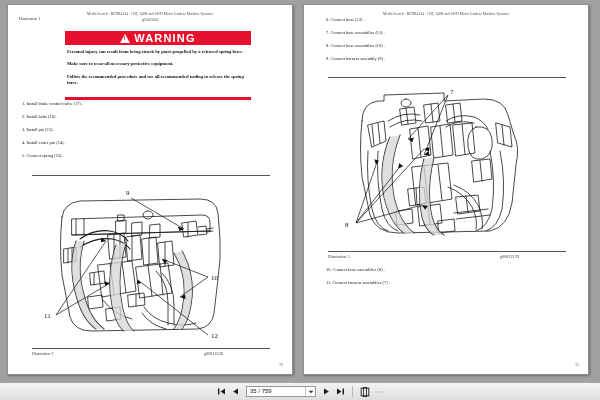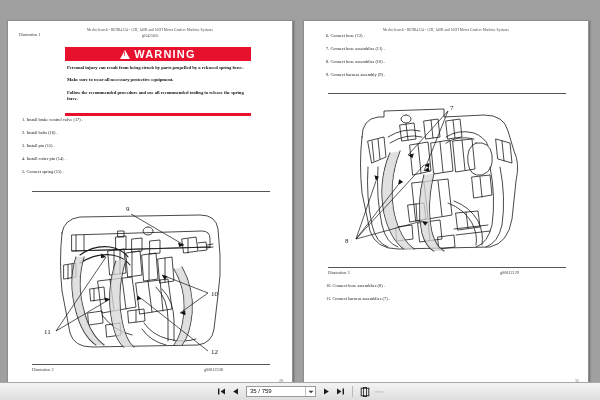--- a/index.html
+++ b/index.html
@@ -18,21 +18,21 @@
   .viewer {
     position: relative;
     width: 600px;
     height: 400px;
     background: #a0a0a0;
     box-sizing: border-box;
   }
 
   .pages-area {
     position: absolute;
-    left: 0; top: 16px;
+    left: 0; top: 0;
     width: 600px;
     height: 382px;
     background: #a0a0a0;
   }
 
   .page {
     position: absolute;
     top: 4px;
     width: 286px;
     height: 371px;

